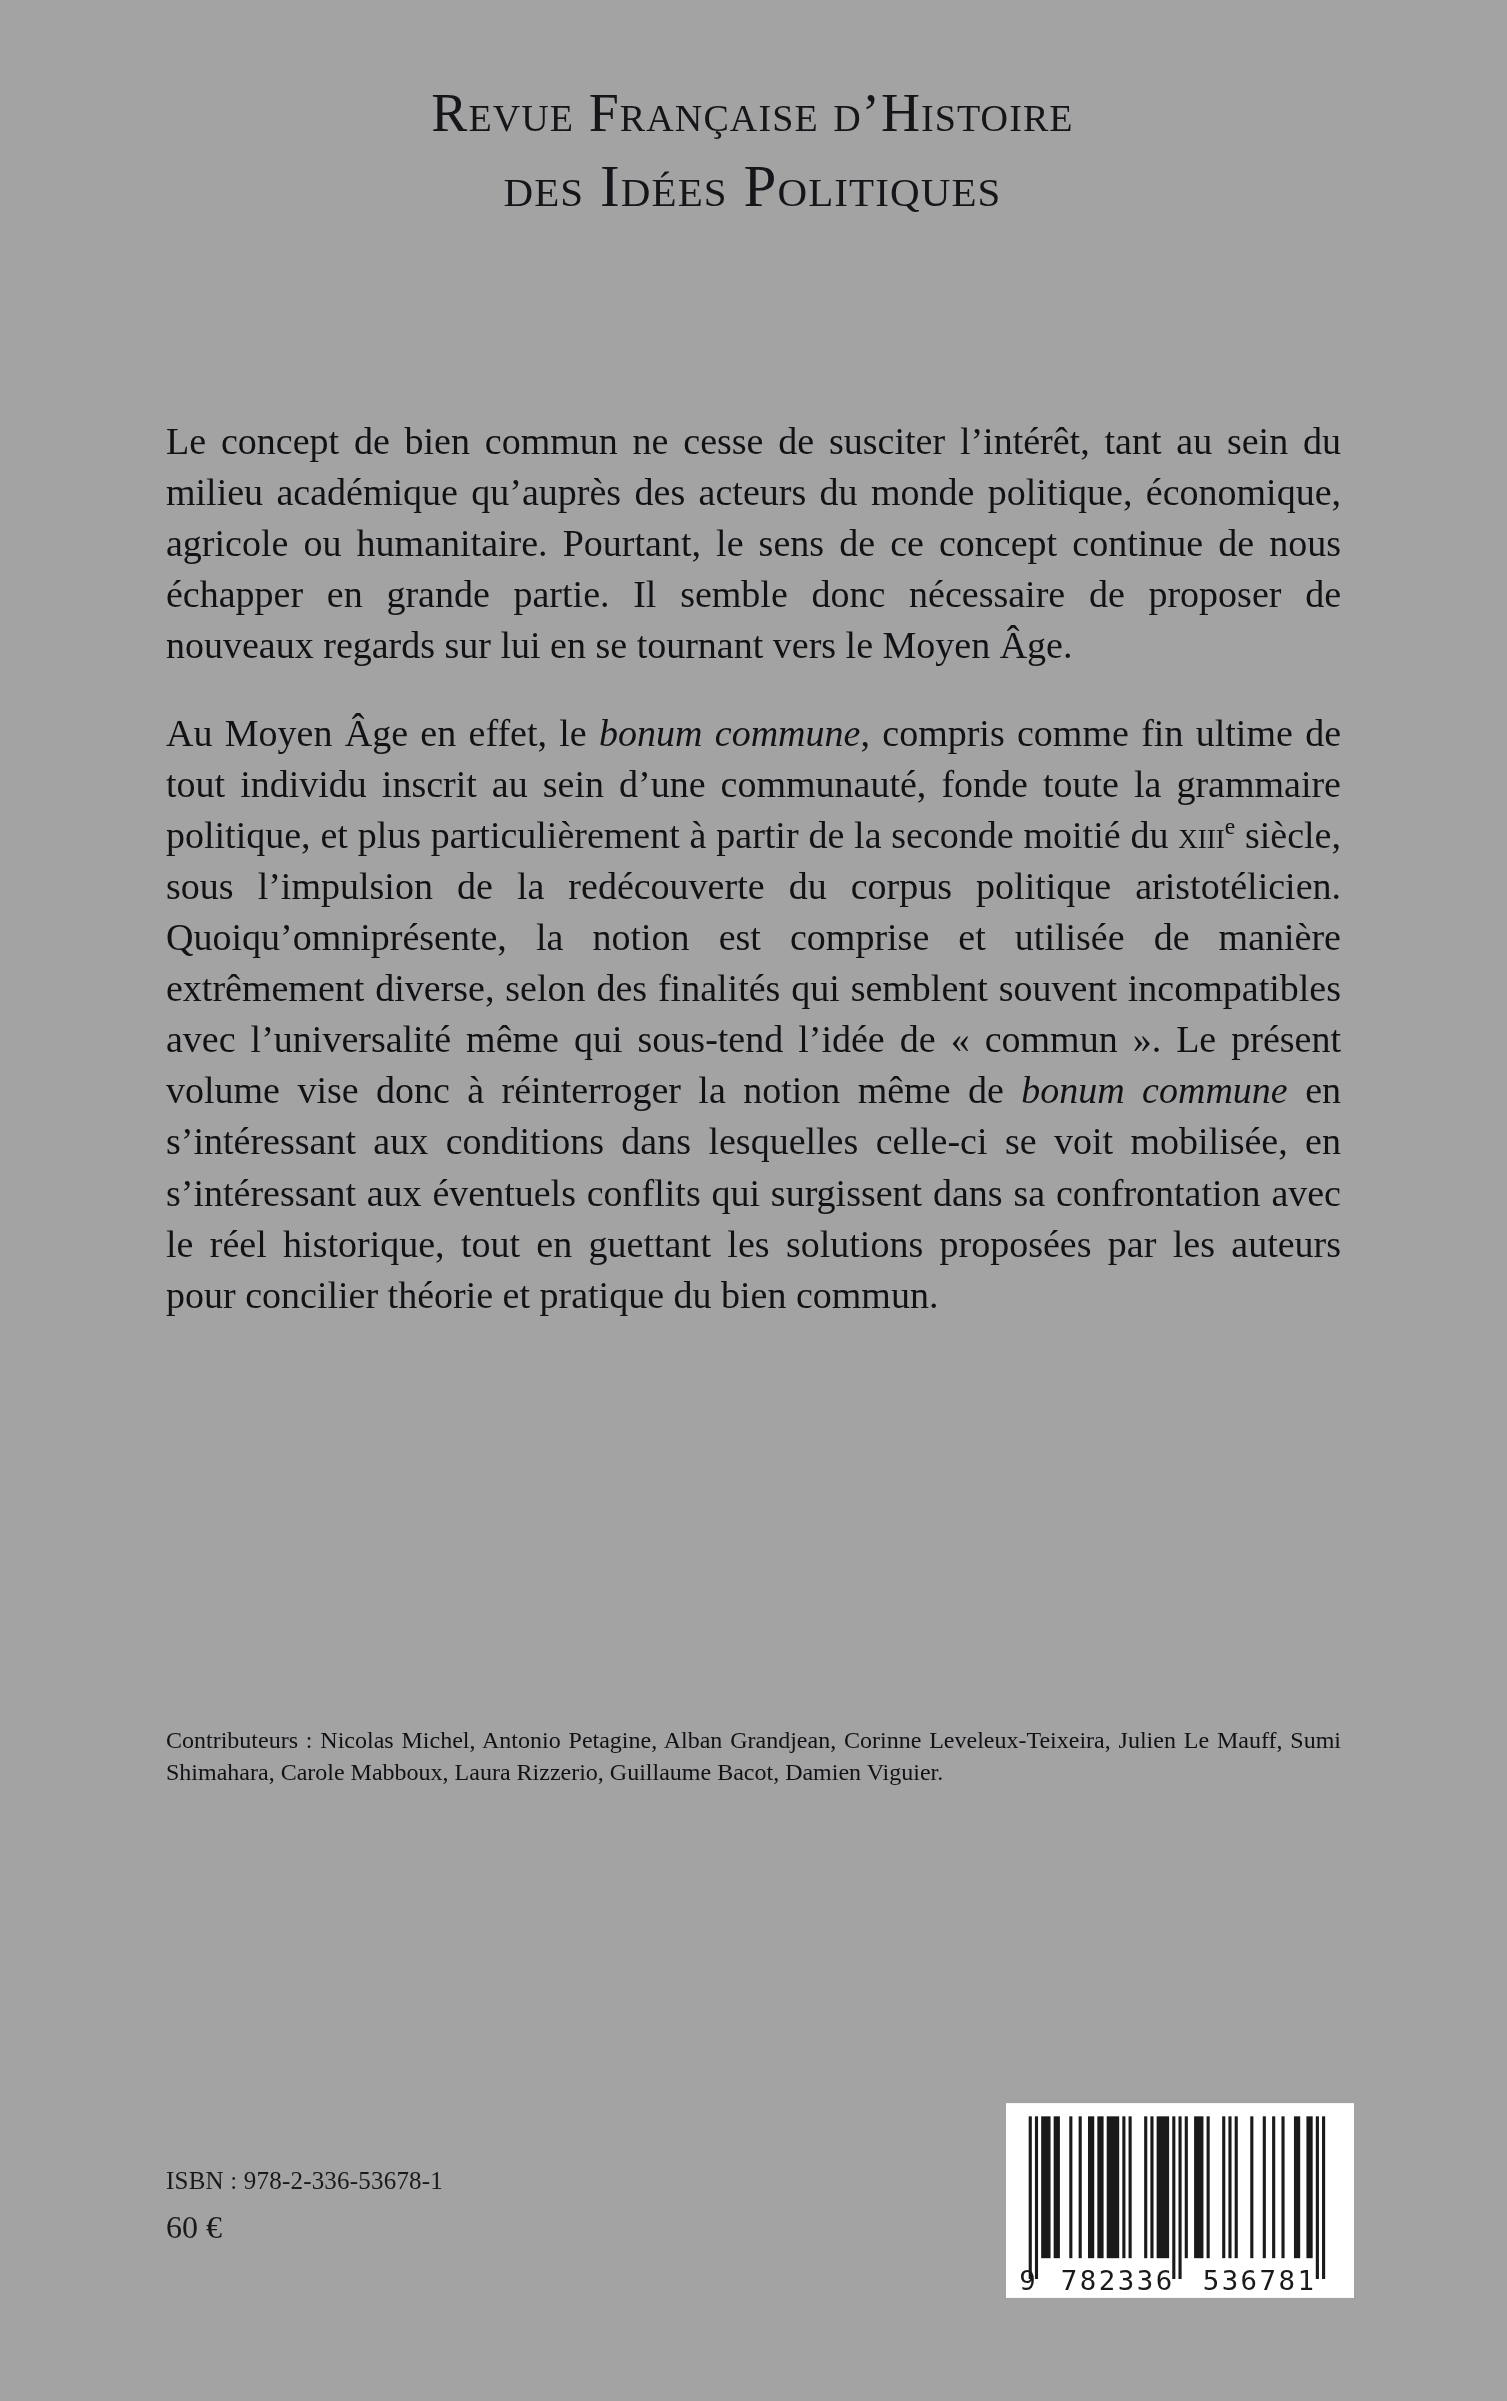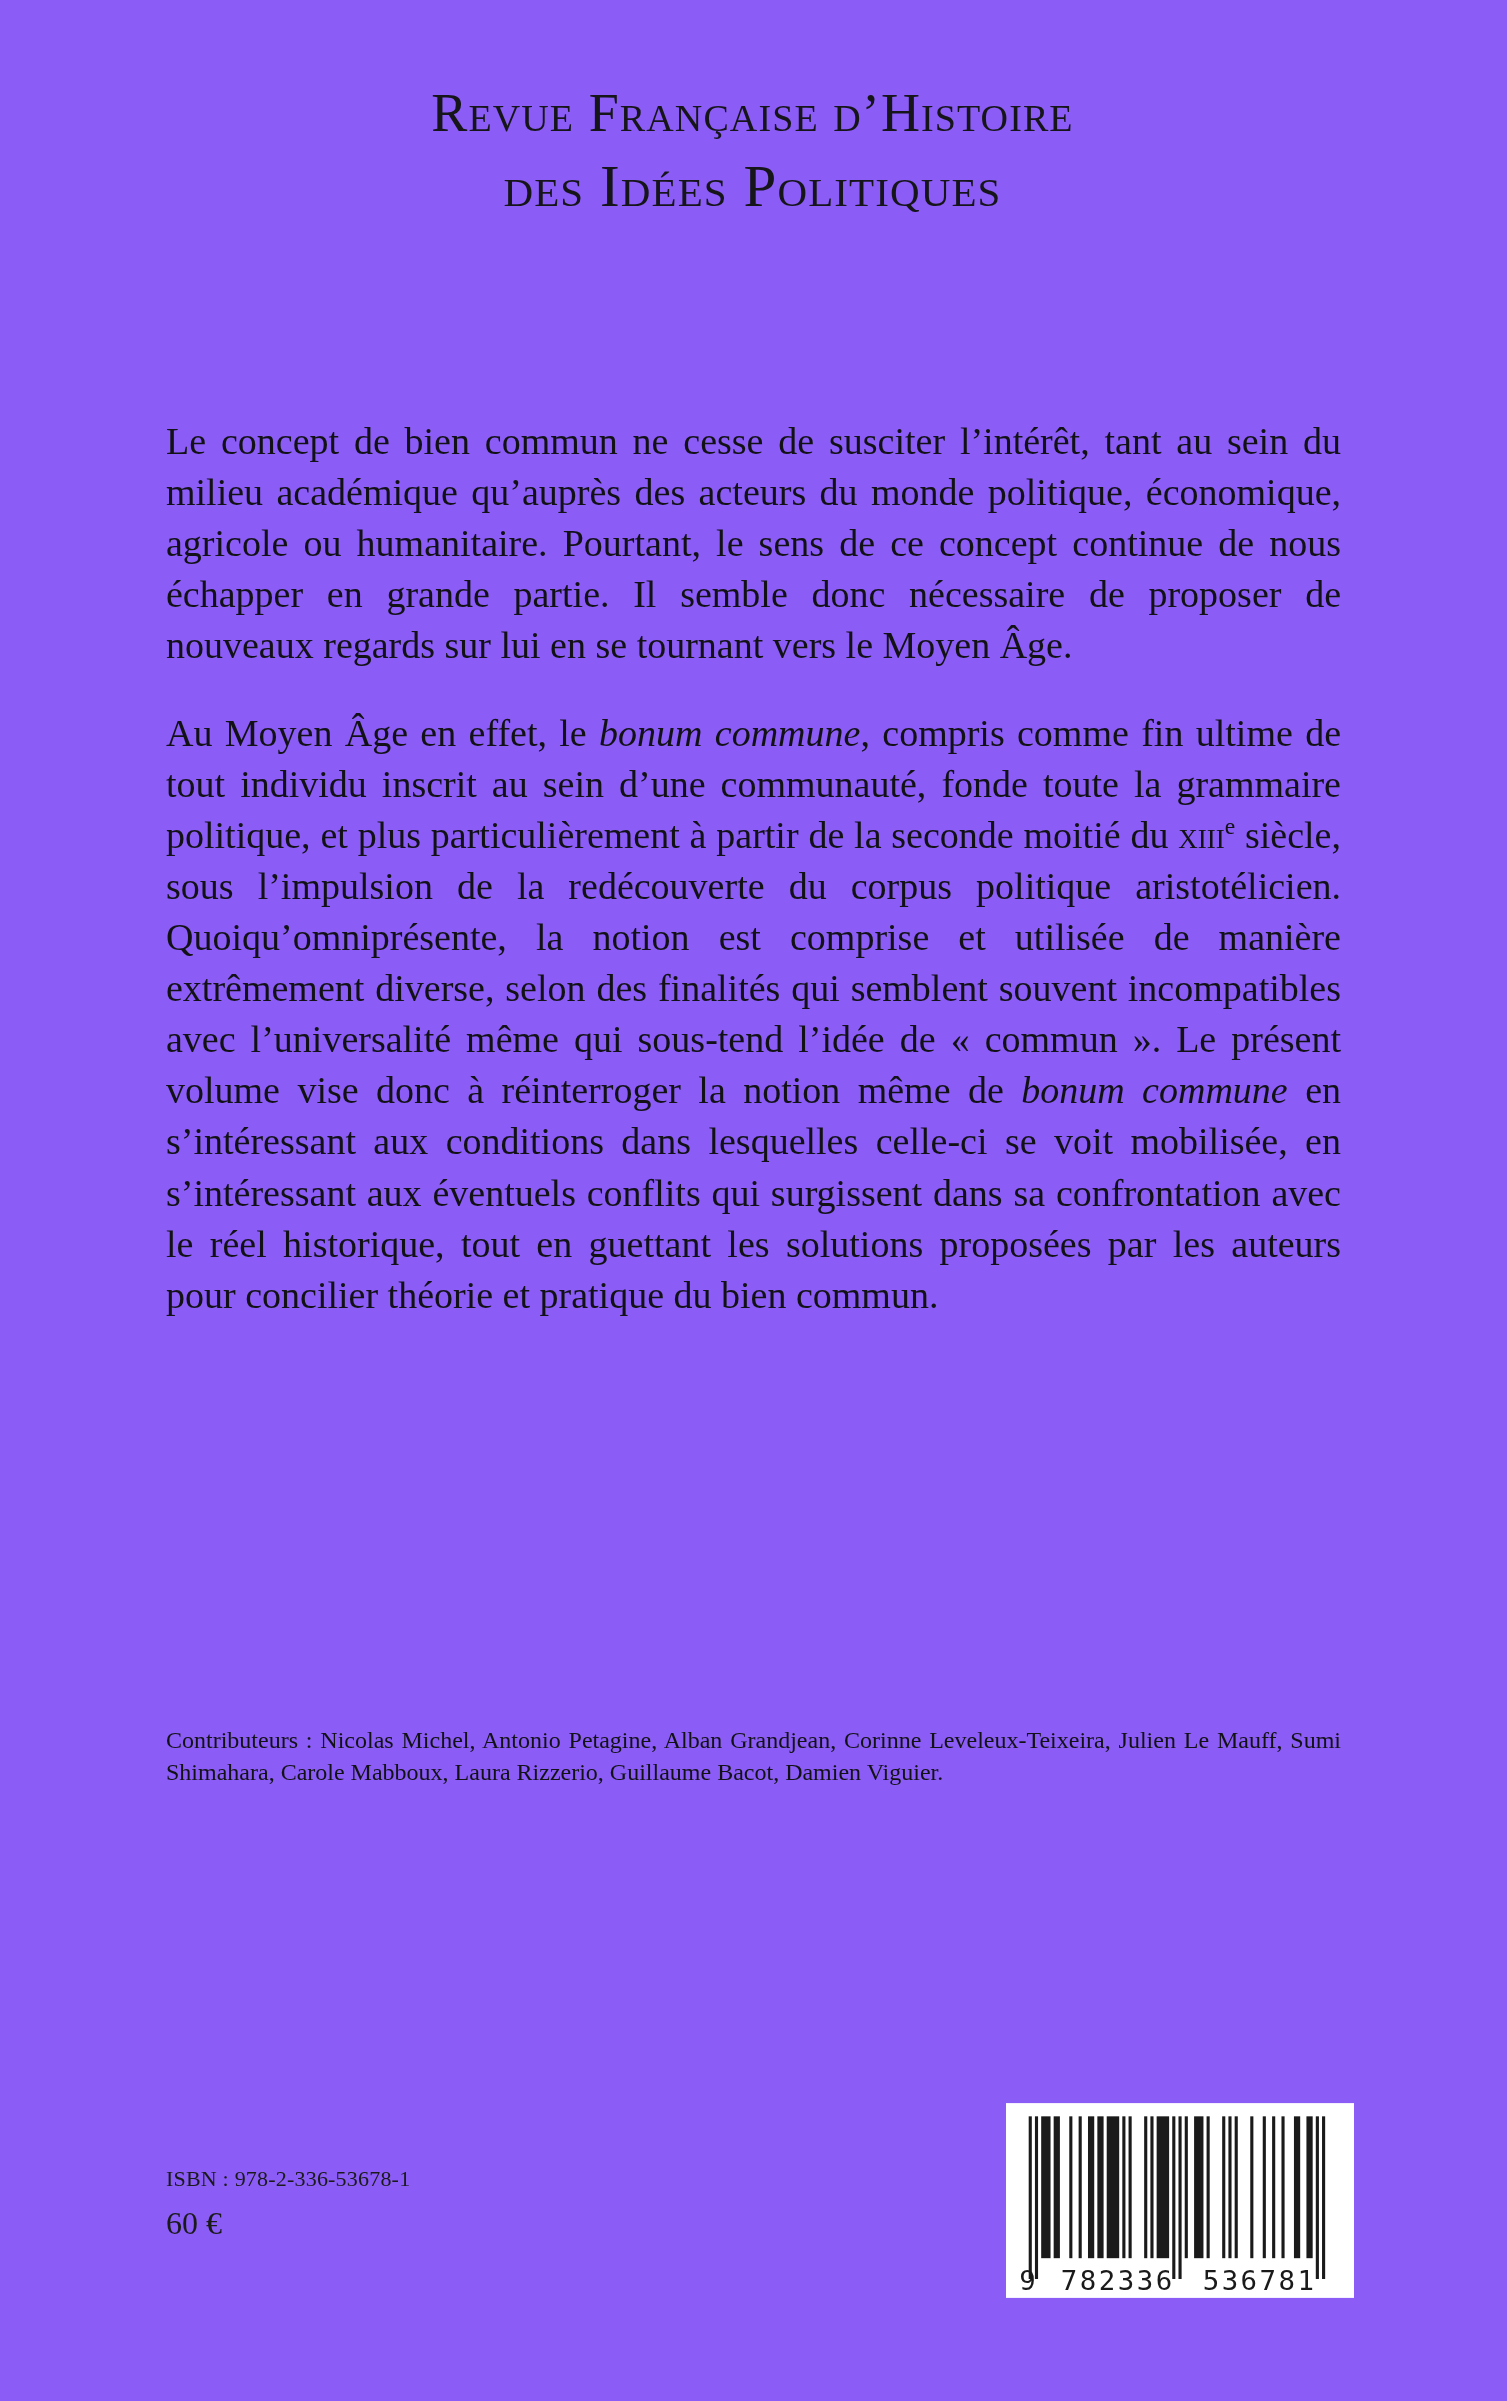--- a/index.html
+++ b/index.html
@@ -4,21 +4,21 @@
 <style>
   html, body {
     margin: 0;
     padding: 0;
     background: #ffffff;
   }
   #page {
     position: relative;
     width: 1508px;
     height: 2402px;
-    background: #8b5cf6;
+    background: #a3a3a3;
     font-family: "Liberation Serif", "DejaVu Serif", serif;
     color: #111111;
     overflow: hidden;
   }
 
   
   .title-block {
     position: absolute;
     left: 166px;
     top: 78px;
@@ -78,21 +78,21 @@
   }
 
   
   .colophon {
     position: absolute;
     left: 166px;
     top: 2165px;
     font-size: 0;
   }
   .isbn-line {
-    font-size: 22px;
+    font-size: 25px;
     line-height: 1.30;
     color: #1a1a1a;
     letter-spacing: 0.2px;
     white-space: nowrap;
   }
   .price-line {
     font-size: 32px;
     line-height: 1.30;
     margin-top: 9.5px;
     color: #1a1a1a;

